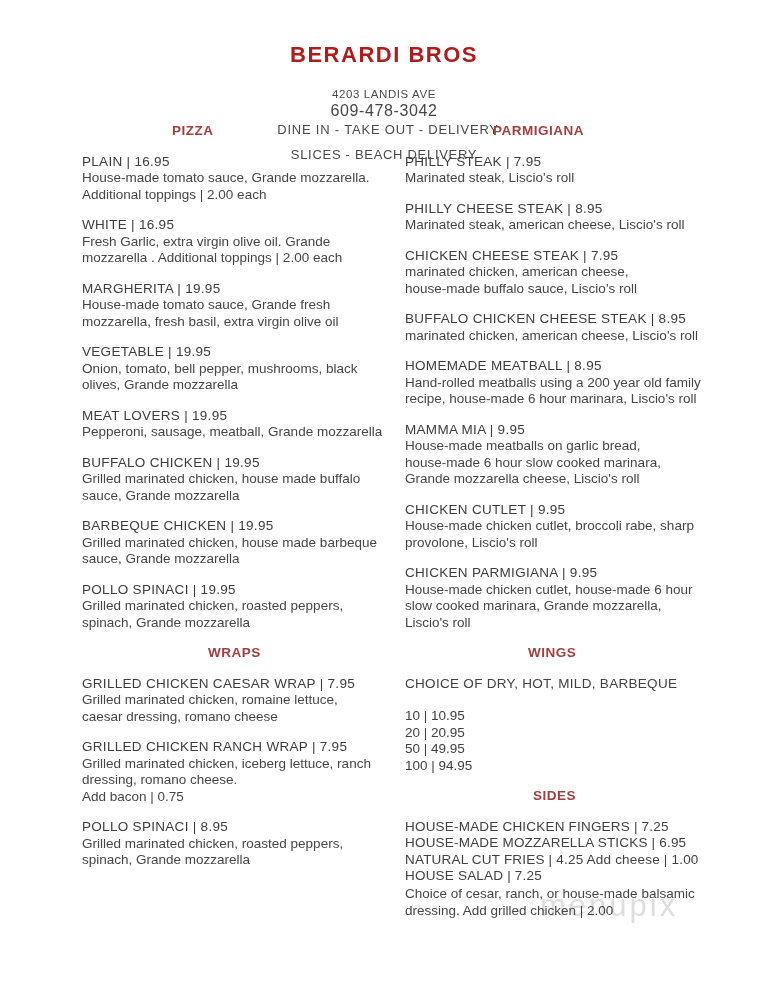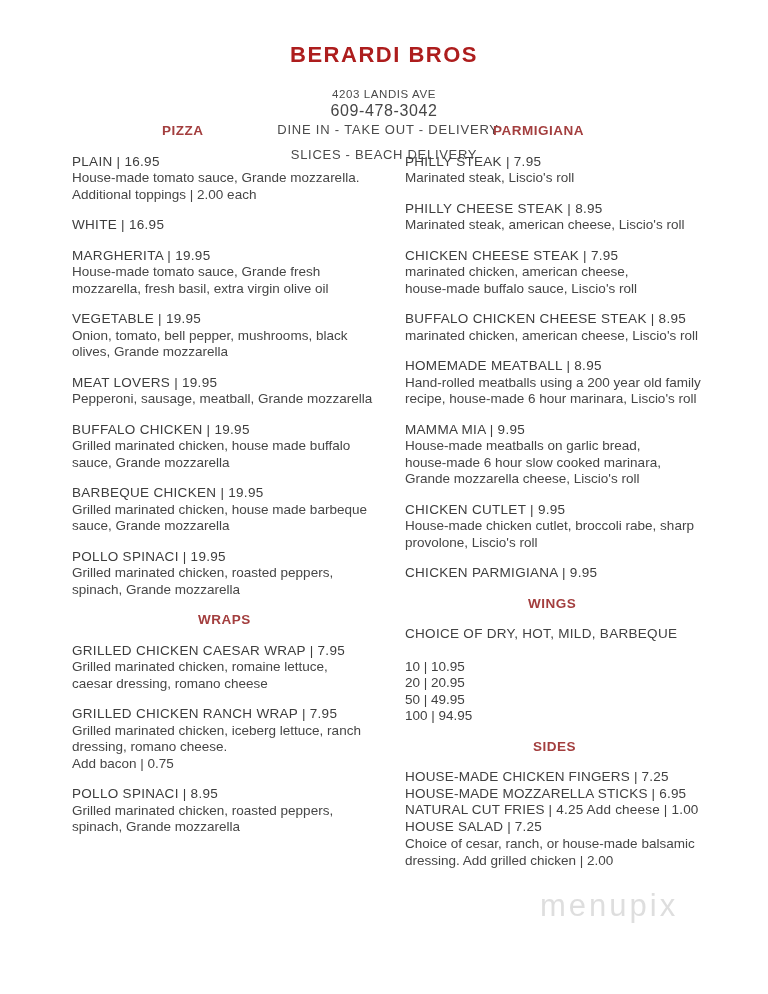--- a/index.html
+++ b/index.html
@@ -17,21 +17,21 @@
     margin:0;
     font-size:22px;font-weight:bold;letter-spacing:1.5px;
     color:#ad1d1d;
   }
   .addr{margin-top:20px;font-size:11.5px;letter-spacing:.6px;color:#4a4a4a;}
   .phone{margin-top:2px;font-size:16px;letter-spacing:.6px;color:#464646;}
   .svc1{margin-top:2px;font-size:13px;letter-spacing:.8px;color:#4a4a4a;padding-left:8px;}
   .svc2{margin-top:10px;font-size:13px;letter-spacing:.7px;color:#4a4a4a;}
   
   .col{position:absolute;top:123px;font-size:13.5px;line-height:16.5px;z-index:2;}
-  .col-left{left:72px;width:340px;}
+  .col-left{left:82px;width:340px;}
   .col-right{left:405px;width:348px;}
   .sec{
     margin:0 0 14px 0;
     font-size:13.5px;font-weight:bold;letter-spacing:.5px;
     color:#a33e3e;
   }
   .h-pizza{padding-left:90px;}
   .h-wraps{padding-left:126px;}
   .h-sandwiches{padding-left:88px;}
   .h-wings{padding-left:123px;}
@@ -72,20 +72,22 @@
   <div class="col col-left">
     <h2 class="sec h-pizza">PIZZA</h2>
 
     <div class="item">
       <div class="iname">PLAIN | 16.95</div>
       <div class="idesc">House-made tomato sauce, Grande mozzarella.
 Additional toppings | 2.00 each</div>
     </div>
     <div class="item">
       <div class="iname">WHITE | 16.95</div>
+      <div class="idesc">Fresh Garlic, extra virgin olive oil. Grande
+mozzarella . Additional toppings | 2.00 each</div>
     </div>
     <div class="item">
       <div class="iname">MARGHERITA | 19.95</div>
       <div class="idesc">House-made tomato sauce, Grande fresh
 mozzarella, fresh basil, extra virgin olive oil</div>
     </div>
     <div class="item">
       <div class="iname">VEGETABLE | 19.95</div>
       <div class="idesc">Onion, tomato, bell pepper, mushrooms, black
 olives, Grande mozzarella</div>
@@ -161,20 +163,23 @@
 house-made 6 hour slow cooked marinara,
 Grande mozzarella cheese, Liscio's roll</div>
     </div>
     <div class="item">
       <div class="iname">CHICKEN CUTLET | 9.95</div>
       <div class="idesc">House-made chicken cutlet, broccoli rabe, sharp
 provolone, Liscio's roll</div>
     </div>
     <div class="item">
       <div class="iname">CHICKEN PARMIGIANA | 9.95</div>
+      <div class="idesc">House-made chicken cutlet, house-made 6 hour
+slow cooked marinara, Grande mozzarella,
+Liscio's roll</div>
     </div>
 
     <h2 class="sec h-wings">WINGS</h2>
 
     <div class="wings-choice">CHOICE OF DRY, HOT, MILD, BARBEQUE</div>
     <div class="wings-sizes">
       <div class="wings-size-row">10 | 10.95</div>
       <div class="wings-size-row">20 | 20.95</div>
       <div class="wings-size-row">50 | 49.95</div>
       <div class="wings-size-row">100 | 94.95</div>

